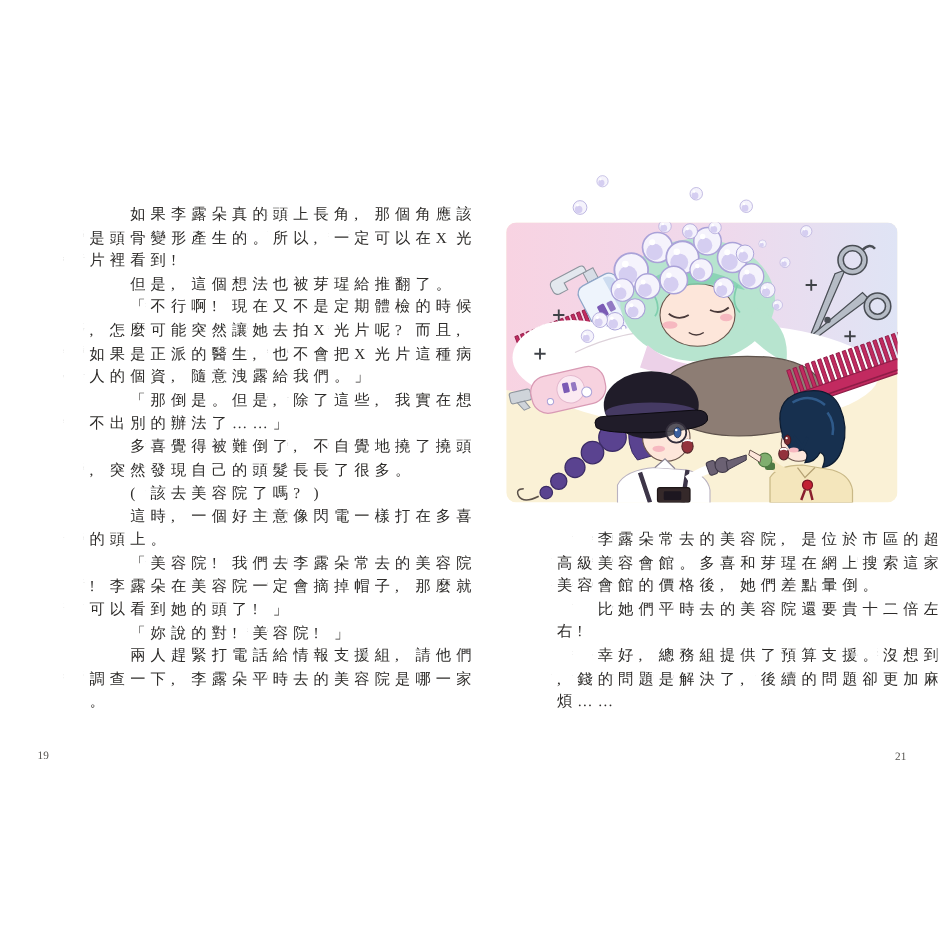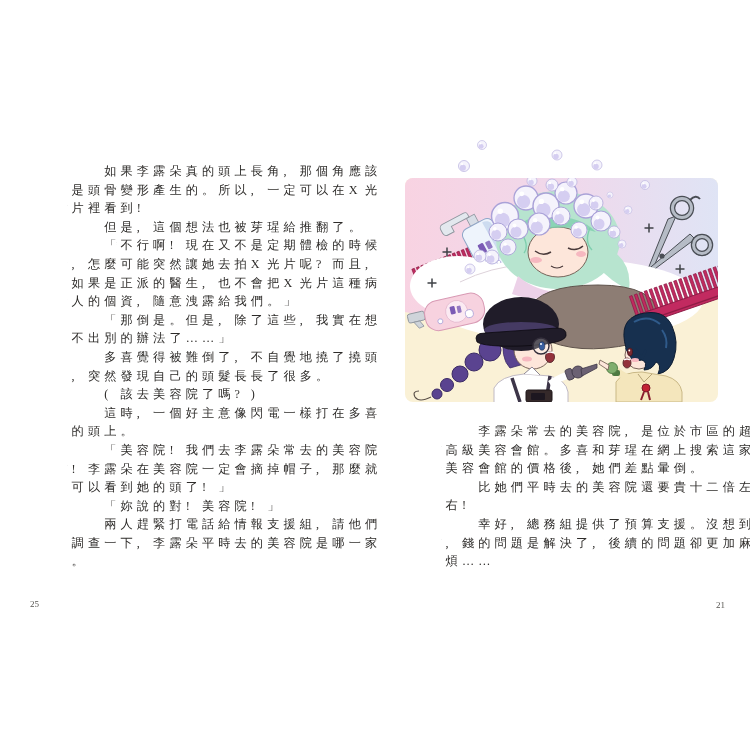--- a/index.html
+++ b/index.html
@@ -1238,21 +1238,21 @@
       </span><span class="u">
         <span class="ch">煩</span>
         <span class="zy">ㄈㄢˊ</span>
       </span><span class="u">
         <span class="ch">…</span>
       </span><span class="u">
         <span class="ch">…</span>
       </span></p>
   </div>
 
-<div class="pagenum" id="pn-left">25</div>
+<div class="pagenum" id="pn-left">19</div>
 <div class="pagenum" id="pn-right">21</div>
 
 <svg style="position:absolute;left:400px;top:136px" width="322" height="270" viewBox="0 0 322 270">
   <defs>
     <linearGradient id="bgGrad" x1="0" y1="0" x2="1" y2="0">
       <stop offset="0" stop-color="#f8d3e2"></stop>
       <stop offset="0.55" stop-color="#efd9ec"></stop>
       <stop offset="1" stop-color="#dfe4f5"></stop>
     </linearGradient>
     <clipPath id="frame">

